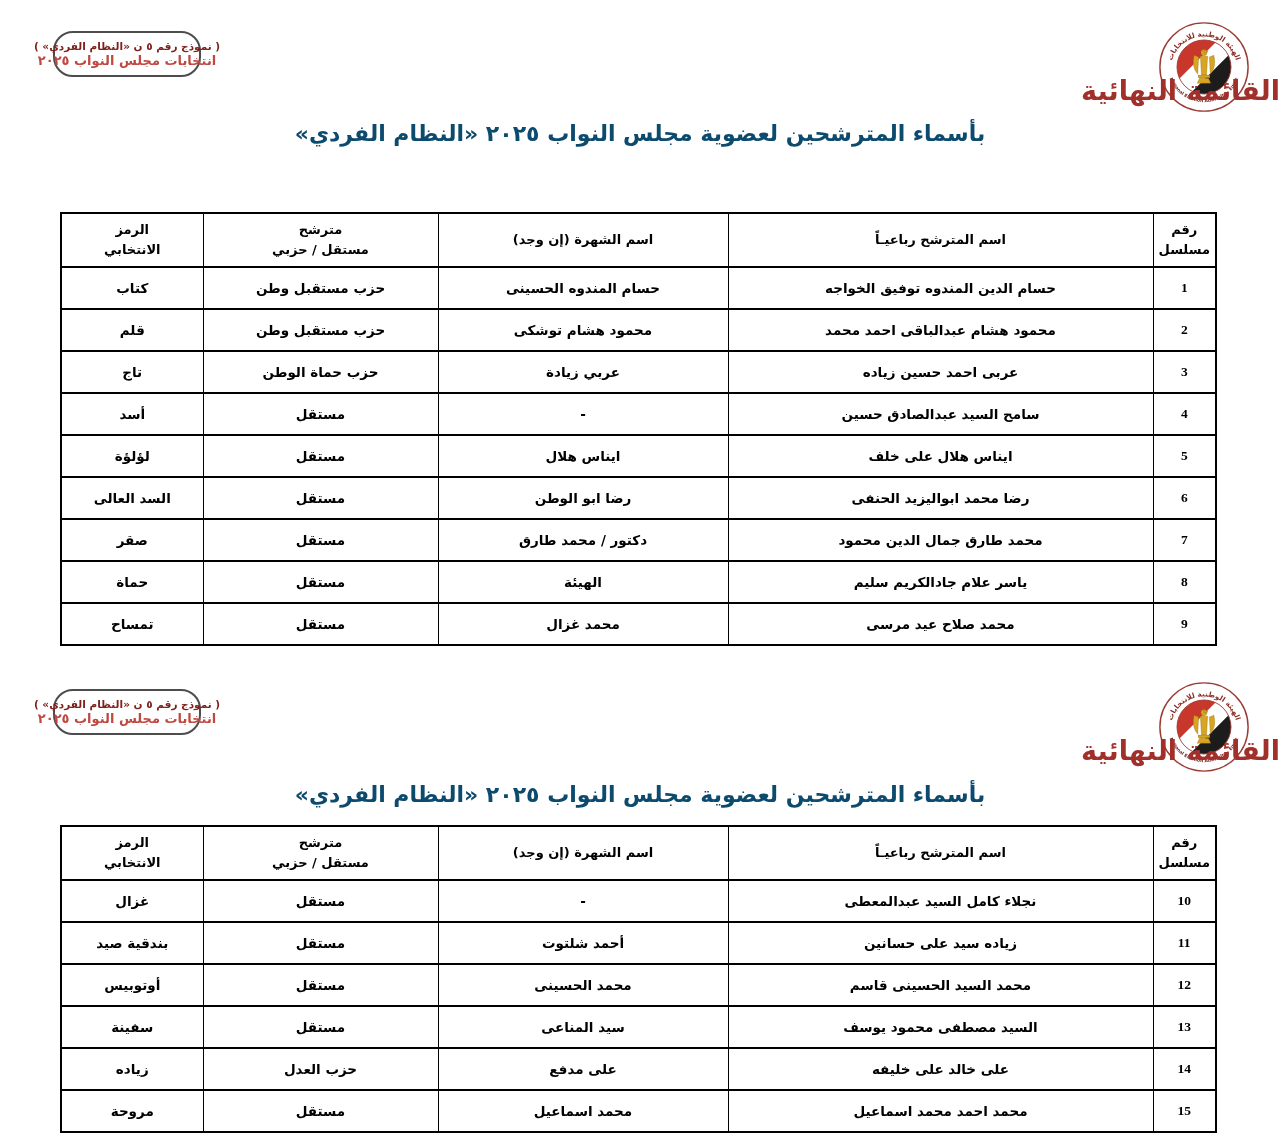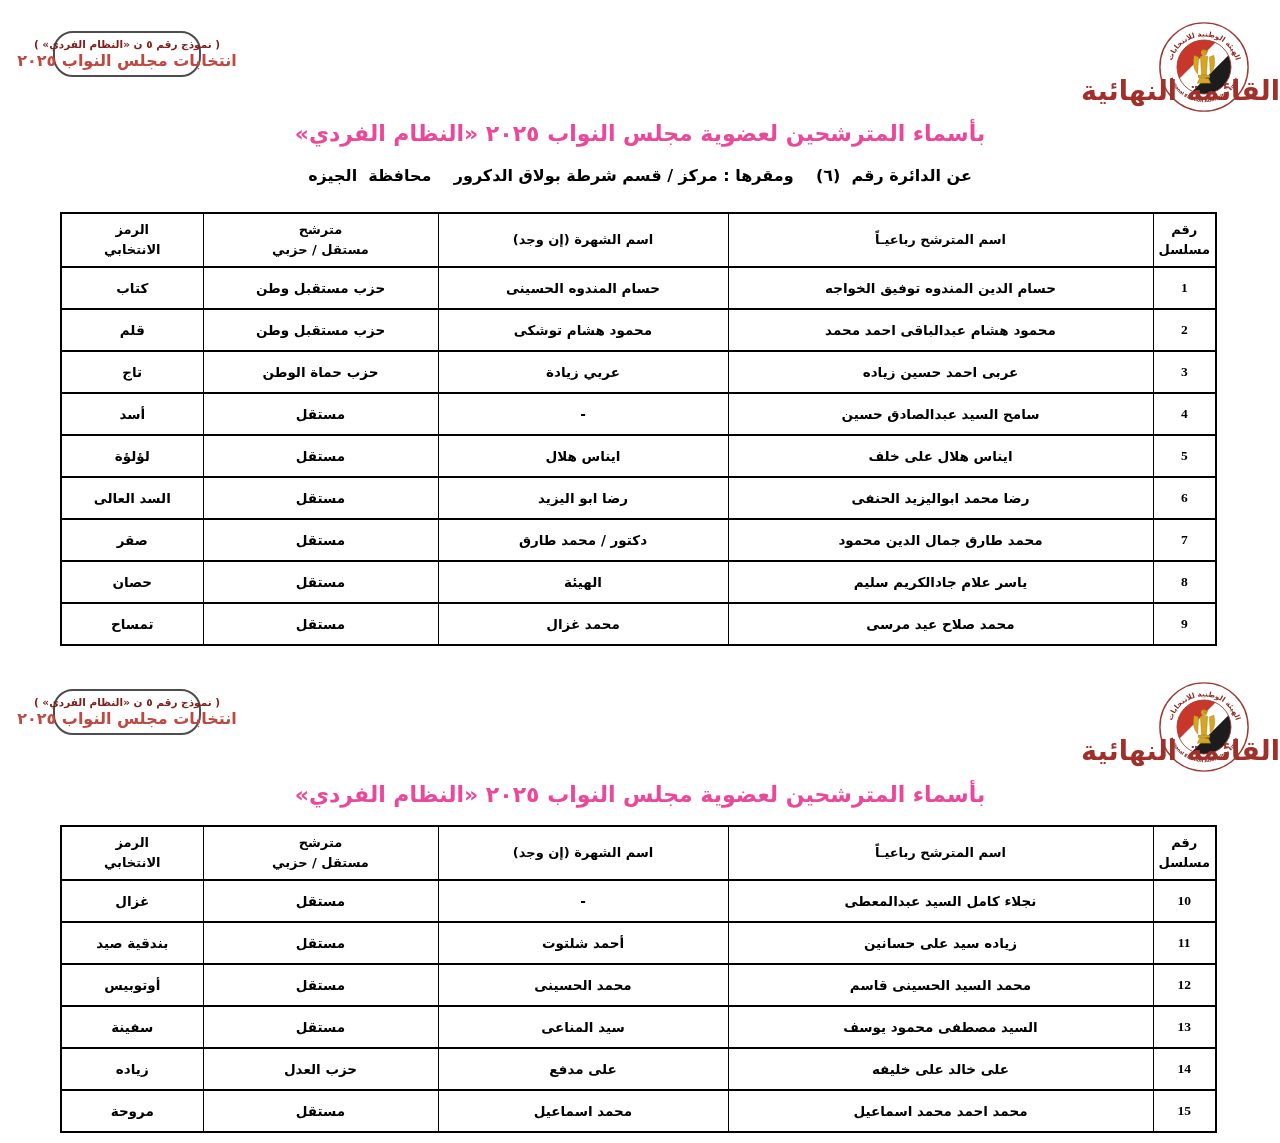--- a/index.html
+++ b/index.html
@@ -16,36 +16,36 @@
 
   .stamp{
     position:absolute;left:53px;width:148px;height:46px;
     border:2px solid #4d4d4d;border-radius:20px;box-sizing:border-box;
     display:flex;flex-direction:column;align-items:center;justify-content:center;
     gap:1px;background:#fff;
   }
   .stamp-1{top:31px;}
   .stamp-2{top:43px;}
   .stamp .l1{font-size:10.5px;font-weight:bold;color:#7e211c;white-space:nowrap;}
-  .stamp .l2{font-size:16px;font-weight:bold;color:#bf4840;white-space:nowrap;}
+  .stamp .l2{font-size:13px;font-weight:bold;color:#bf4840;white-space:nowrap;}
 
   .logo{position:absolute;right:31px;}
   .logo-1{top:22px;}
   .logo-2{top:36px;}
 
   .doc-title{
     position:absolute;width:100%;text-align:right;
     font-size:27px;font-weight:bold;color:#a1302b;letter-spacing:0;
   }
   .doc-title-1{top:75px;}
   .doc-title-2{top:89px;}
 
   .doc-subtitle{
     position:absolute;width:100%;text-align:center;
-    font-size:22px;font-weight:bold;color:#ec4899;
+    font-size:22px;font-weight:bold;color:#0c4a6e;
   }
   .doc-subtitle-1{top:121px;}
   .doc-subtitle-2{top:136px;}
 
   .district-line{
     position:absolute;top:166px;width:100%;text-align:center;
     font-size:16px;font-weight:bold;color:#000;white-space:pre-wrap;
   }
 
   
@@ -111,21 +111,20 @@
             <textPath href="#arcTop1" startOffset="50%">الهيئة الوطنية للانتخابات</textPath>
           </text>
           <text font-size="5" font-weight="bold" fill="#7a2520" text-anchor="middle" font-family="DejaVu Sans, sans-serif">
             <textPath href="#arcBot1" startOffset="50%">National Election Authority - Egypt</textPath>
           </text>
         </svg>
       </div>
 
       <div class="doc-title doc-title-1">القائمة النهائية</div>
       <div class="doc-subtitle doc-subtitle-1">بأسماء المترشحين لعضوية مجلس النواب ٢٠٢٥ «النظام الفردي»</div>
-      <div class="district-line">عن الدائرة رقم  (٦)    ومقرها : مركز / قسم شرطة بولاق الدكرور    محافظة  الجيزه</div>
     </div>
 
     <table class="cand">
       <colgroup>
         <col style="width:63px">
           <col style="width:425px">
           <col style="width:290px">
           <col style="width:235px">
           <col style="width:142px">
       </colgroup>
@@ -182,39 +181,39 @@
     <td class="serial-cell">5</td>
     <td>ايناس هلال على خلف</td>
     <td>ايناس هلال</td>
     <td>مستقل</td>
     <td>لؤلؤة</td>
   </tr>
 
   <tr>
     <td class="serial-cell">6</td>
     <td>رضا محمد ابواليزيد الحنفى</td>
-    <td>رضا ابو اليزيد</td>
+    <td>رضا ابو الوطن</td>
     <td>مستقل</td>
     <td>السد العالى</td>
   </tr>
 
   <tr>
     <td class="serial-cell">7</td>
     <td>محمد طارق جمال الدين محمود</td>
     <td>دكتور / محمد طارق</td>
     <td>مستقل</td>
     <td>صقر</td>
   </tr>
 
   <tr>
     <td class="serial-cell">8</td>
     <td>ياسر علام جادالكريم سليم</td>
     <td>الهيئة</td>
     <td>مستقل</td>
-    <td>حصان</td>
+    <td>حماة</td>
   </tr>
 
   <tr>
     <td class="serial-cell">9</td>
     <td>محمد صلاح عيد مرسى</td>
     <td>محمد غزال</td>
     <td>مستقل</td>
     <td>تمساح</td>
   </tr>
 </tbody>

